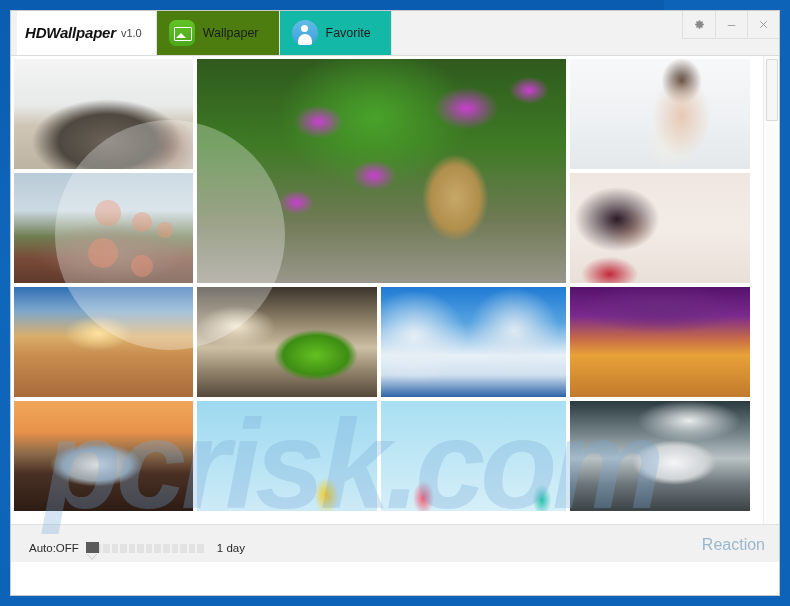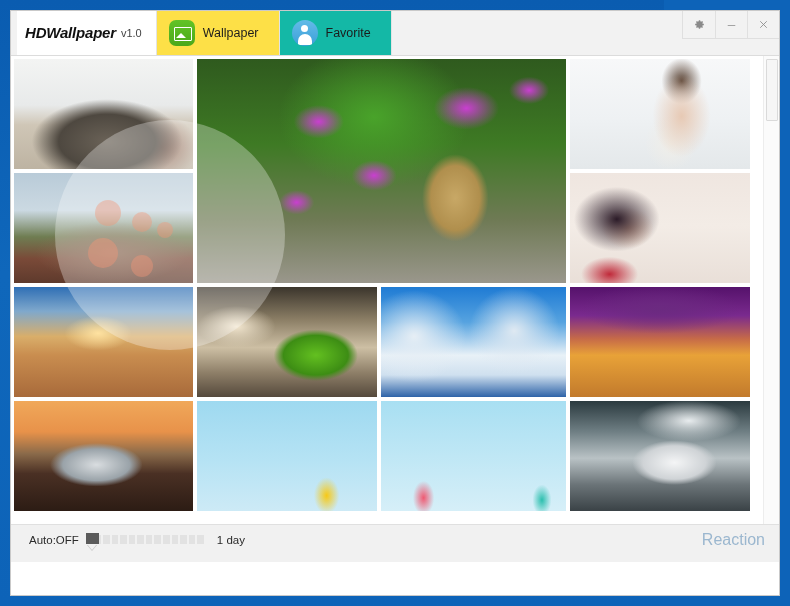--- a/index.html
+++ b/index.html
@@ -61,21 +61,21 @@
   .app-tab {
     height: 45px;
     display: flex;
     align-items: center;
     gap: 8px;
     padding: 0 20px 0 12px;
     cursor: pointer;
     background: #14b8a6;
     border-right: 1px solid #e3e3e3;
   }
-  .app-tab.active { background: #fde047; gap: 8px; }
+  .app-tab.active { background: #4d7c0f; gap: 8px; }
   .tab-label { font-size: 12.5px; color: #1c1c1c; }
 
   .icon-wallpaper {
     width: 26px; height: 26px;
     border-radius: 7px;
     background: linear-gradient(180deg, #62c327 0%, #4aa81a 100%);
     position: relative;
     flex: 0 0 auto;
   }
   .icon-wallpaper::before {
@@ -206,21 +206,21 @@
     border-radius: 1px;
     cursor: pointer;
   }
 
   
   #status-bar {
     height: 38px;
     background: #f1f1f1;
     border-top: 1px solid #e0e0e0;
     display: flex;
-    align-items: center;
+    align-items: flex-end;
     padding: 0 14px 8px 18px;
   }
   #auto-label { font-size: 11.5px; color: #2b2b2b; white-space: nowrap; }
   #auto-slider {
     position: relative;
     margin-left: 7px;
     width: 118px; height: 11px;
     display: flex;
     gap: 2px;
     align-items: center;
@@ -509,13 +509,14 @@
   </div>
 </div>
 
 <div id="watermark">
   <div id="wm-circle"></div>
   <div class="wm-dot" style="left:95px;top:200px;width:26px;height:26px"></div>
   <div class="wm-dot" style="left:132px;top:212px;width:20px;height:20px"></div>
   <div class="wm-dot" style="left:88px;top:238px;width:30px;height:30px"></div>
   <div class="wm-dot" style="left:131px;top:255px;width:22px;height:22px"></div>
   <div class="wm-dot" style="left:157px;top:222px;width:16px;height:16px"></div>
+  <div id="wm-text">pcrisk.com</div>
 </div>
 
 </body></html>

